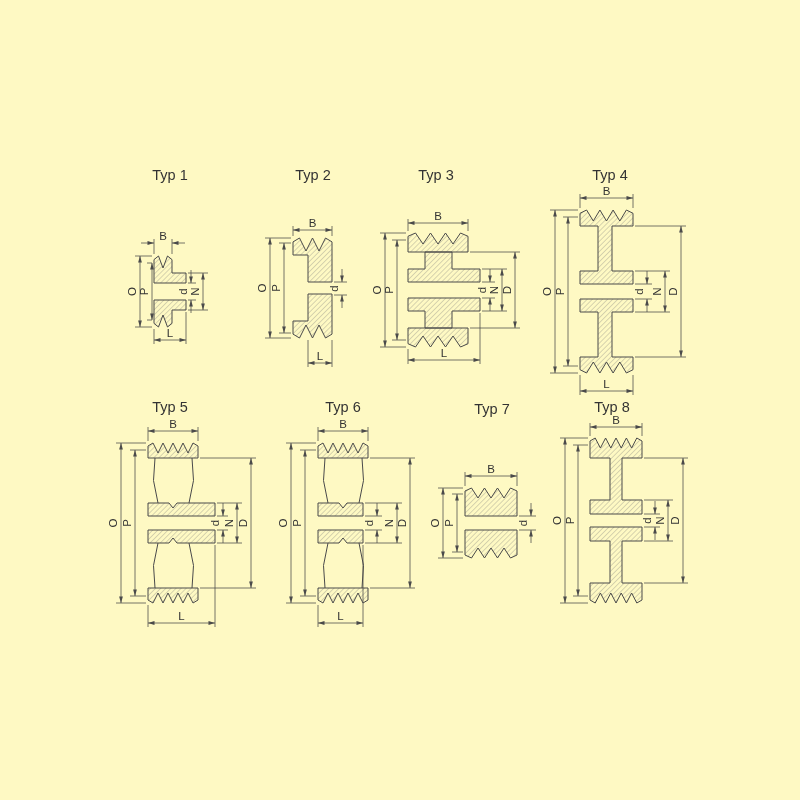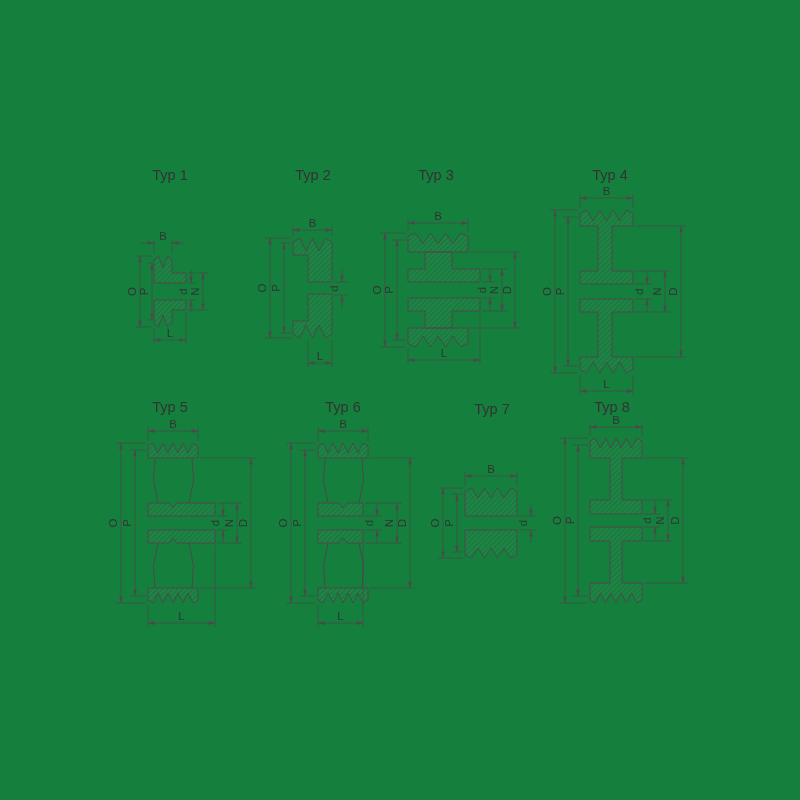--- a/index.html
+++ b/index.html
@@ -1,16 +1,16 @@
 <!DOCTYPE html>
 <html><head>
 <meta charset="utf-8">
 <style>
   html,body{margin:0;padding:0;background:#fff;}
-  #canvas{position:relative;width:800px;height:800px;background:#15803d;overflow:hidden;
+  #canvas{position:relative;width:800px;height:800px;background:#fef9c3;overflow:hidden;
           font-family:"Liberation Sans", sans-serif;}
   svg{position:absolute;left:0;top:0;}
   text{font-family:"Liberation Sans", sans-serif;}
   .fig-title{font-size:14.5px;fill:#333;}
   .dim-label{font-size:11.5px;fill:#333;}
 </style>
 </head>
 <body>
 
 <div id="canvas">

